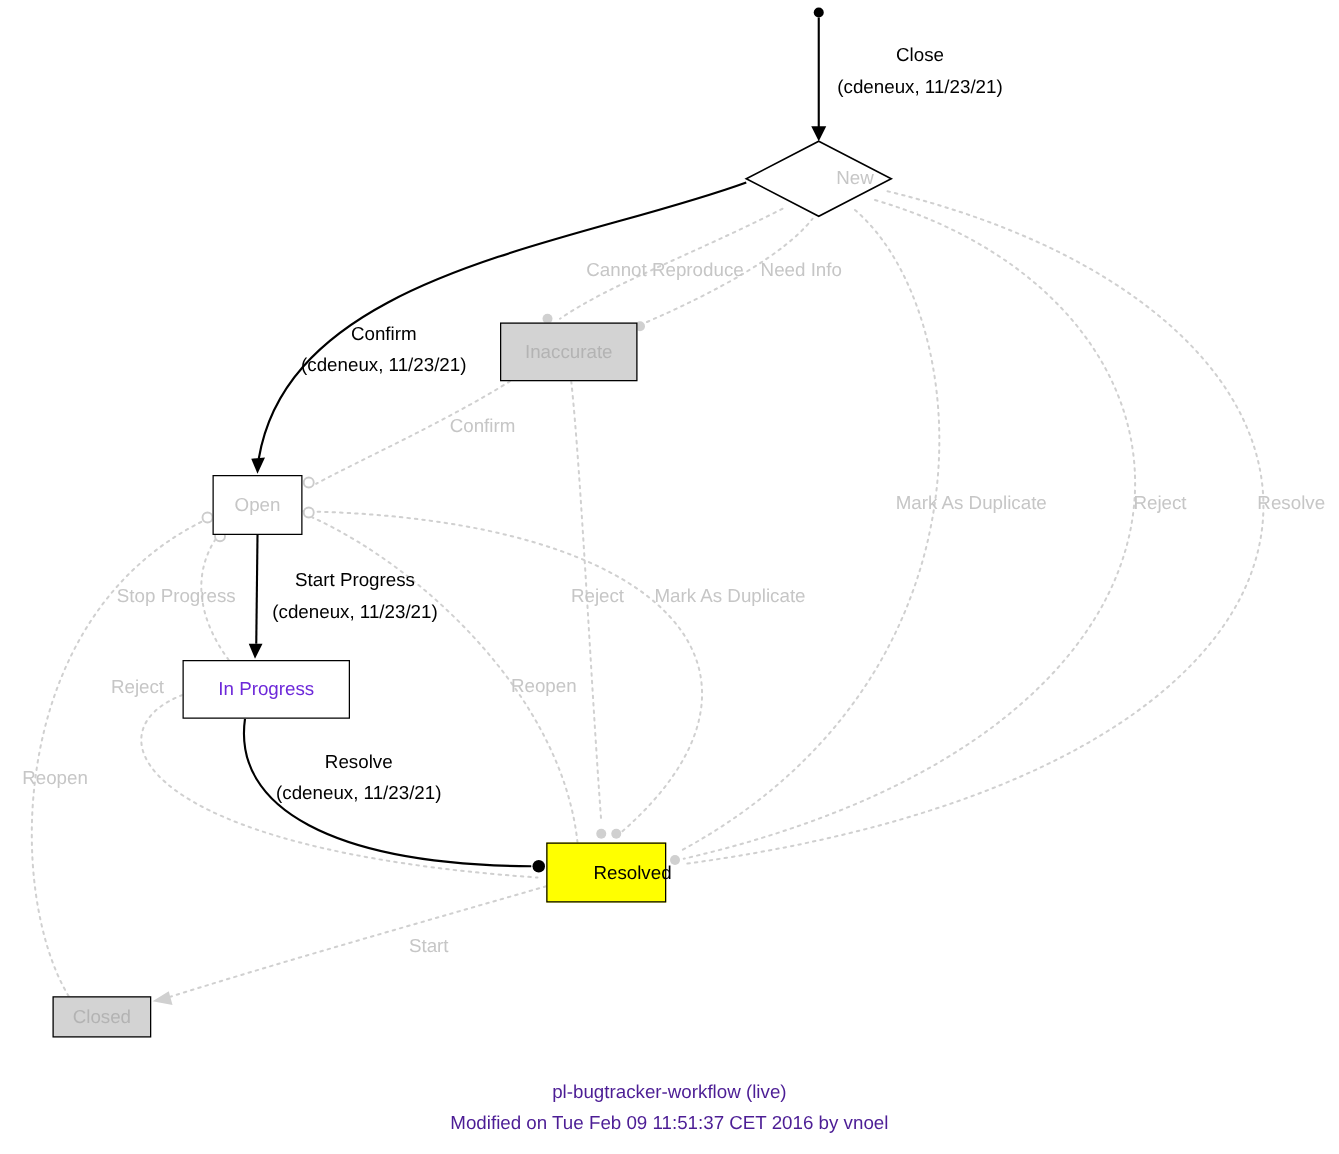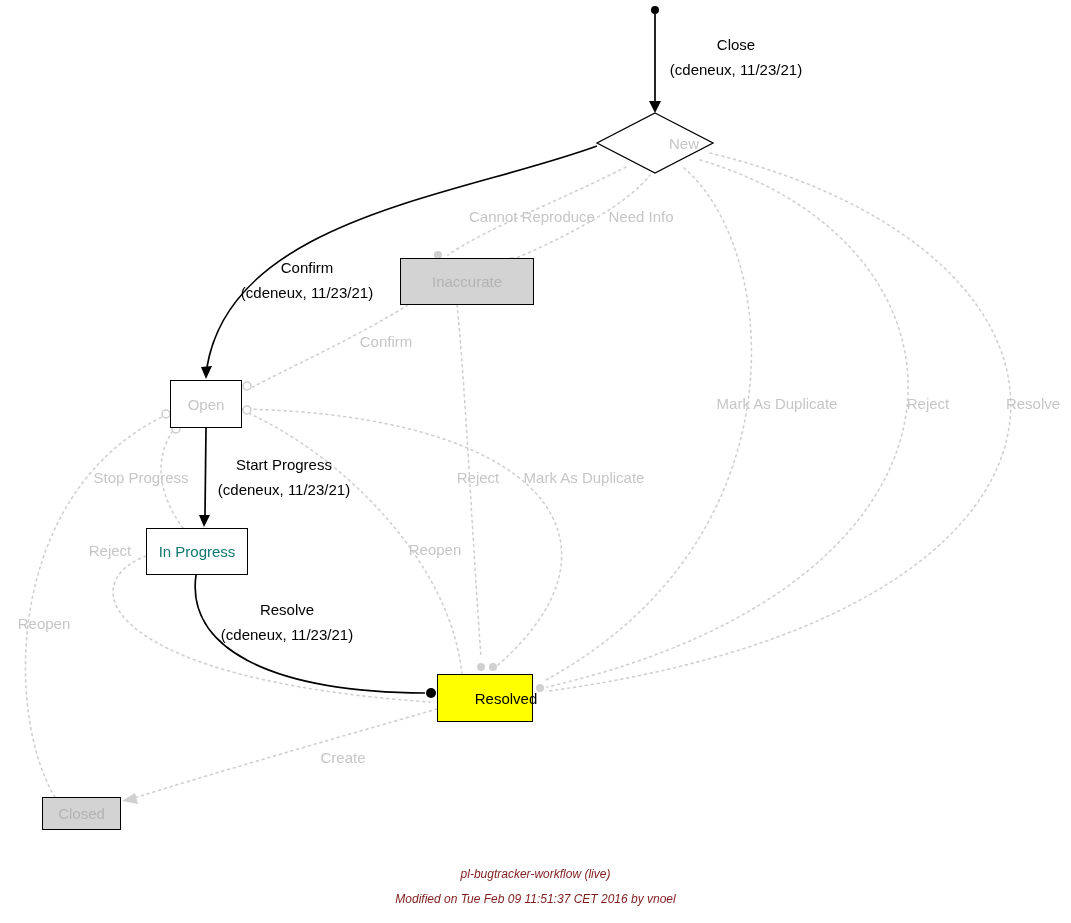--- a/index.html
+++ b/index.html
@@ -13,23 +13,23 @@
   }
   svg.edges-layer { position:absolute; left:0; top:0; }
 
   .node {
     position:absolute;
     border:1.3px solid #000;
     display:flex; align-items:center; justify-content:center;
     font-size:15px;
     white-space:nowrap;
   }
-  .node-inaccurate { left:400px; top:258px; width:134px; height:47px; background:#d3d3d3; color:#b3b3b3; }
+  .node-inaccurate { left:400px; top:258px; width:110px; height:47px; background:#d3d3d3; color:#b3b3b3; }
   .node-open       { left:170px; top:380px; width:72px;  height:48px; background:#ffffff; color:#c6c6c6; }
-  .node-in-progress{ left:146px; top:528px; width:102px; height:47px; background:#ffffff; color:#0f766e; }
+  .node-in-progress{ left:146px; top:528px; width:134px; height:47px; background:#ffffff; color:#6d28d9; }
   .node-resolved   { left:437px; top:674px; width:96px;  height:48px; background:#ffff00; color:#000000; border-width:1.6px;padding-left:42px; }
   .node-closed     { left:42px;  top:797px; width:79px;  height:33px; background:#d3d3d3; color:#b3b3b3; }
 
   .node-new-label {
     position:absolute; left:684px; top:143px;
     transform:translate(-50%,-50%);
     color:#c6c6c6; font-size:15px; white-space:nowrap;
   }
 
   .elbl {
@@ -37,23 +37,22 @@
     transform:translate(-50%,-50%);
     font-size:15px; line-height:25px;
     white-space:nowrap; text-align:center;
   }
   .elbl.inactive { color:#c6c6c6; }
   .elbl.active   { color:#000000; }
 
   .footer-line {
     position:absolute; left:0; width:1071px;
     text-align:center;
-    font-style:italic;
-    font-size:12px; line-height:24px;
-    color:#7f1d1d;
+    font-size:15px; line-height:24px;
+    color:#4c1d95;
   }
   .footer-1 { top:862px; }
   .footer-2 { top:887px; }
 </style>
 </head>
 <body>
 
 <div class="canvas">
 
   <svg class="edges-layer" width="1071" height="923" viewBox="0 0 1071 923">
@@ -148,18 +147,18 @@
   <div class="elbl inactive" style="left:386px; top:341px;">Confirm</div>
   <div class="elbl inactive" style="left:777px; top:403px;">Mark As Duplicate</div>
   <div class="elbl inactive" style="left:928px; top:403px;">Reject</div>
   <div class="elbl inactive" style="left:1033px; top:403px;">Resolve</div>
   <div class="elbl inactive" style="left:141px; top:477px;">Stop Progress</div>
   <div class="elbl inactive" style="left:478px; top:477px;">Reject</div>
   <div class="elbl inactive" style="left:584px; top:477px;">Mark As Duplicate</div>
   <div class="elbl inactive" style="left:110px; top:550px;">Reject</div>
   <div class="elbl inactive" style="left:435px; top:549px;">Reopen</div>
   <div class="elbl inactive" style="left:44px; top:623px;">Reopen</div>
-  <div class="elbl inactive" style="left:343px; top:757px;">Create</div>
+  <div class="elbl inactive" style="left:343px; top:757px;">Start</div>
 
   <div class="footer-line footer-1">pl-bugtracker-workflow (live)</div>
   <div class="footer-line footer-2">Modified on Tue Feb 09 11:51:37 CET 2016 by vnoel</div>
 
 </div>
 
 </body></html>

